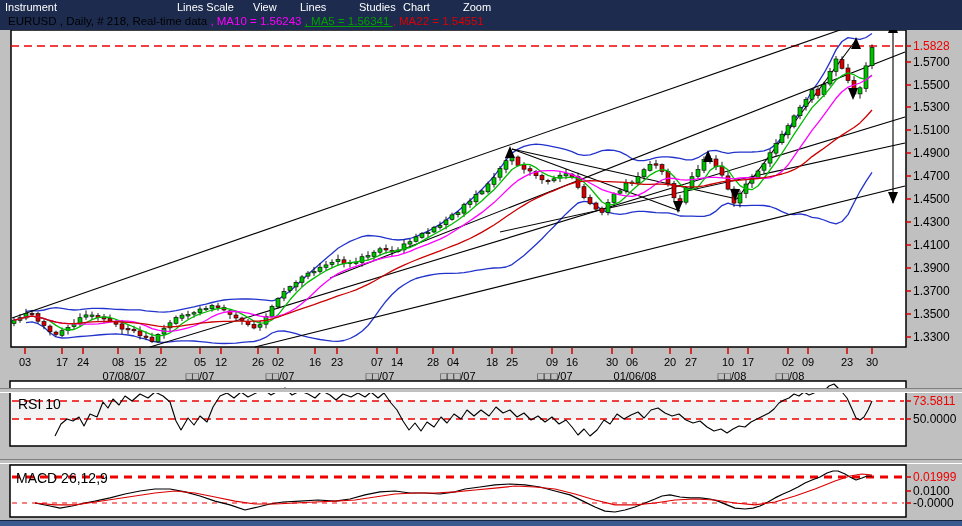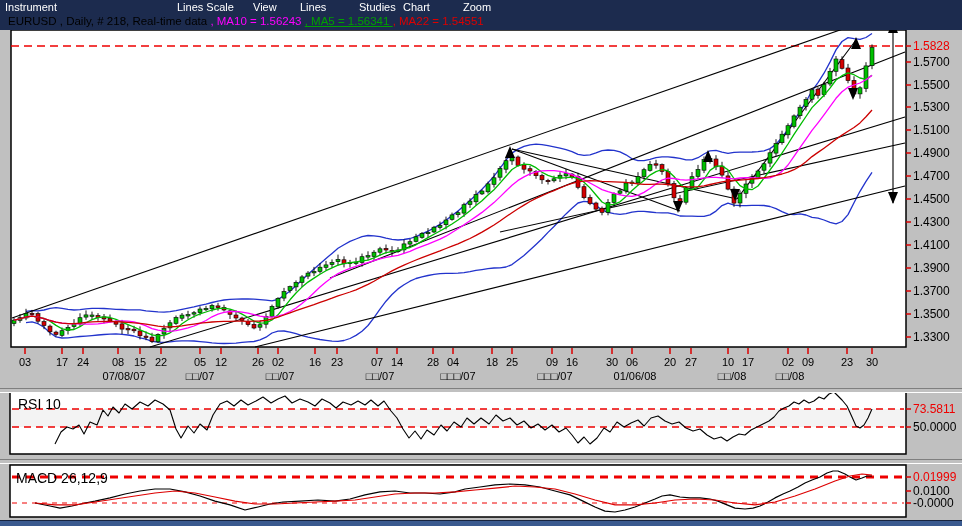--- a/index.html
+++ b/index.html
@@ -6,21 +6,21 @@
   body{
     width:962px;height:526px;position:relative;overflow:hidden;
     background:#c0c0c0;
     font-family:"Liberation Sans",sans-serif;
   }
   .menu-bar{position:absolute;left:0;top:0;width:962px;height:30px;background:#1c2b4e;z-index:3}
   .menu-item{position:absolute;top:1px;color:#ffffff;font-size:11px;line-height:12px;cursor:default;white-space:nowrap}
   .title-row{position:absolute;left:8px;top:15px;height:13px;font-size:11.5px;line-height:13px;white-space:nowrap;z-index:3}
   .panel{position:absolute;left:0}
   #main-panel{top:0;width:962px;height:385px}
-  #rsi-panel{top:382px;width:846px;height:75px}
+  #rsi-panel{top:374px;width:846px;height:75px}
   #macd-panel{top:458px;width:962px;height:76px}
   svg{position:absolute;left:0;top:0;display:block}
   svg text{font-family:"Liberation Sans",sans-serif}
   .splitter{position:absolute;left:0;width:962px;height:3px;border-top:1px solid #7f7f7f;border-bottom:1px solid #ffffff;background:#c0c0c0;z-index:2}
   #split1{top:388px}
   #split2{top:459px}
   .panel-label{position:absolute;font-size:14px;color:#000;z-index:1;white-space:nowrap}
   #rsi-label{left:18px;top:396px}
   #macd-label{left:16px;top:470px}
   .bottom-strip{position:absolute;left:0;top:520px;width:962px;height:6px;background:#3a5a8f;border-top:1px solid #17243f;box-sizing:border-box;z-index:3}

